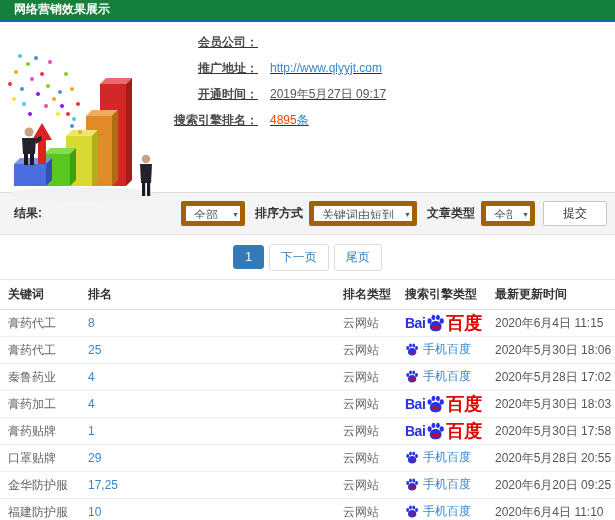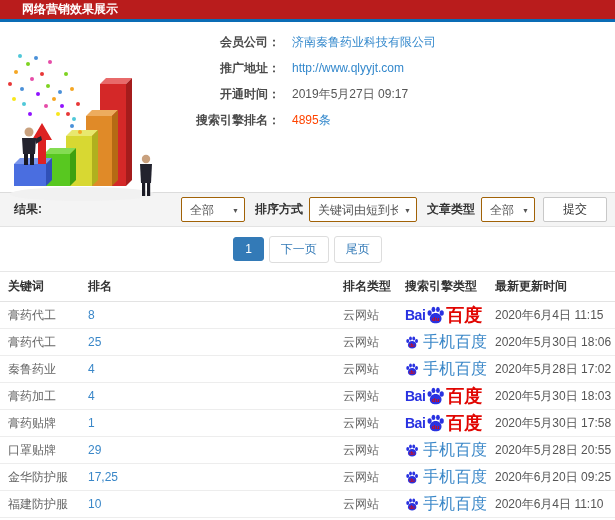--- a/index.html
+++ b/index.html
@@ -1,43 +1,43 @@
 <!DOCTYPE html>
 <html><head>
 <meta charset="utf-8">
 <style>
   * { margin:0; padding:0; box-sizing:border-box; }
   html,body { width:615px; height:520px; overflow:hidden; background:#fff;
     font-family:"Liberation Sans","DejaVu Sans",sans-serif; font-size:12px; color:#333; }
 
   
-  .titlebar { height:22px; background:#b91c1c; border-bottom:3px solid #0a6cb5;
-    color:#fff; font-weight:bold; font-size:12px; line-height:19px; padding-left:22px; }
+  .titlebar { height:22px; background:#15803d; border-bottom:3px solid #0a6cb5;
+    color:#fff; font-weight:bold; font-size:12px; line-height:19px; padding-left:14px; }
 
   
   .top-section { position:relative; height:170px; background:#fff; }
   .chart-art { position:absolute; left:2px; top:22px; }
-  .profile { position:absolute; left:176px; top:12px; }
+  .profile { position:absolute; left:154px; top:12px;text-decoration:underline; }
   .profile-row { display:flex; align-items:baseline; margin-bottom:12px; height:14px; }
   .profile-label { width:104px; text-align:right; font-weight:bold; color:#4a4a4a; margin-right:12px; white-space:nowrap; }
   .profile-value { color:#555; }
   .profile-value.link { color:#3388cc; text-decoration:none; cursor:pointer; }
   .val-red { color:#ff4400; }
   .val-blue { color:#3388cc; }
 
   
-  .filter-bar { height:35px; background:#f4f4f4; border-top:1px solid #dcdcdc; border-bottom:1px solid #e3e3e3;
+  .filter-bar { height:43px; background:#f4f4f4; border-top:1px solid #dcdcdc; border-bottom:1px solid #e3e3e3;
     display:flex; align-items:center; padding:0 8px; }
   .result-label { font-weight:bold; margin-left:6px; }
   .filter-spacer { flex:1; }
   .filter-label { font-weight:bold; margin:0 6px 0 10px; white-space:nowrap; }
   .sel { position:relative; display:inline-block; }
   .sel::after { content:"▼"; font-size:7px; color:#555; position:absolute; right:6px; top:50%;
     transform:translateY(-50%); pointer-events:none; }
-  .sel select { appearance:none; -webkit-appearance:none; border:1px solid #a16207; border-radius:2px;
+  .sel select { appearance:none; -webkit-appearance:none; border:5px solid #a16207; border-radius:2px;
     background:#fff; height:25px; font-size:12px; color:#555; padding:2px 18px 2px 8px; width:100%; }
   .sel.w1 { width:64px; } .sel.w2 { width:108px; } .sel.w3 { width:54px; }
   .submit-btn { margin-left:8px; height:25px; padding:0 19px; border:1px solid #c8c8c8; border-radius:2px;
     background:#fff; color:#333; font-size:12px; cursor:pointer; }
 
   
   .pagination-area { height:44px; display:flex; align-items:center; justify-content:center; gap:5px; background:#fff; }
   .page-btn { display:inline-block; padding:4px 11px; border:1px solid #ddd; border-radius:3px;
     background:#fff; color:#337ab7; font-size:12px; cursor:pointer; text-decoration:none; }
   .page-btn.active { background:#337ab7; border-color:#337ab7; color:#fff; }
@@ -50,21 +50,21 @@
   td.rank { color:#3a87c8; }
   td.date { color:#555; }
 
   
   .baidu-logo { display:inline-flex; align-items:center; }
   .baidu-logo .bai { color:#2932e1; font-weight:bold; font-size:14px; letter-spacing:-0.5px; }
   .baidu-logo .cn { color:#e10602; font-weight:bold; font-size:18px; }
   .baidu-logo .paw { width:19px; height:18px; margin:0 1px; }
   .mobile-logo { display:inline-flex; align-items:center; }
   .mobile-logo .paw { width:14px; height:13px; margin-right:4px; }
-  .mobile-logo .mtxt { color:#3a87c8; font-size:16px; }
+  .mobile-logo .mtxt { color:#3a87c8; font-size:12px; }
 </style>
 </head>
 <body>
 
 <div class="titlebar">网络营销效果展示</div>
 
 <div class="top-section">
 
   <svg class="chart-art" width="170" height="160" viewBox="0 0 170 160">
     <ellipse cx="80" cy="150" rx="72" ry="7" fill="#f1f1f1"></ellipse>
@@ -142,21 +142,20 @@
       <circle cx="28" cy="70" r="2" fill="#9013fe"></circle>
         <circle cx="18" cy="12" r="2" fill="#50c8d8"></circle>
       <circle cx="70" cy="82" r="2" fill="#4a90d9"></circle>
         <circle cx="78" cy="88" r="2" fill="#f5a623"></circle>
     </g>
   </svg>
 
   <div class="profile">
     <div class="profile-row">
       <span class="profile-label">会员公司：</span>
-      <a class="profile-value link">济南秦鲁药业科技有限公司</a>
     </div>
     <div class="profile-row">
       <span class="profile-label">推广地址：</span>
       <a class="profile-value link">http://www.qlyyjt.com</a>
     </div>
     <div class="profile-row">
       <span class="profile-label">开通时间：</span>
       <span class="profile-value">2019年5月27日 09:17</span>
     </div>
     <div class="profile-row">

